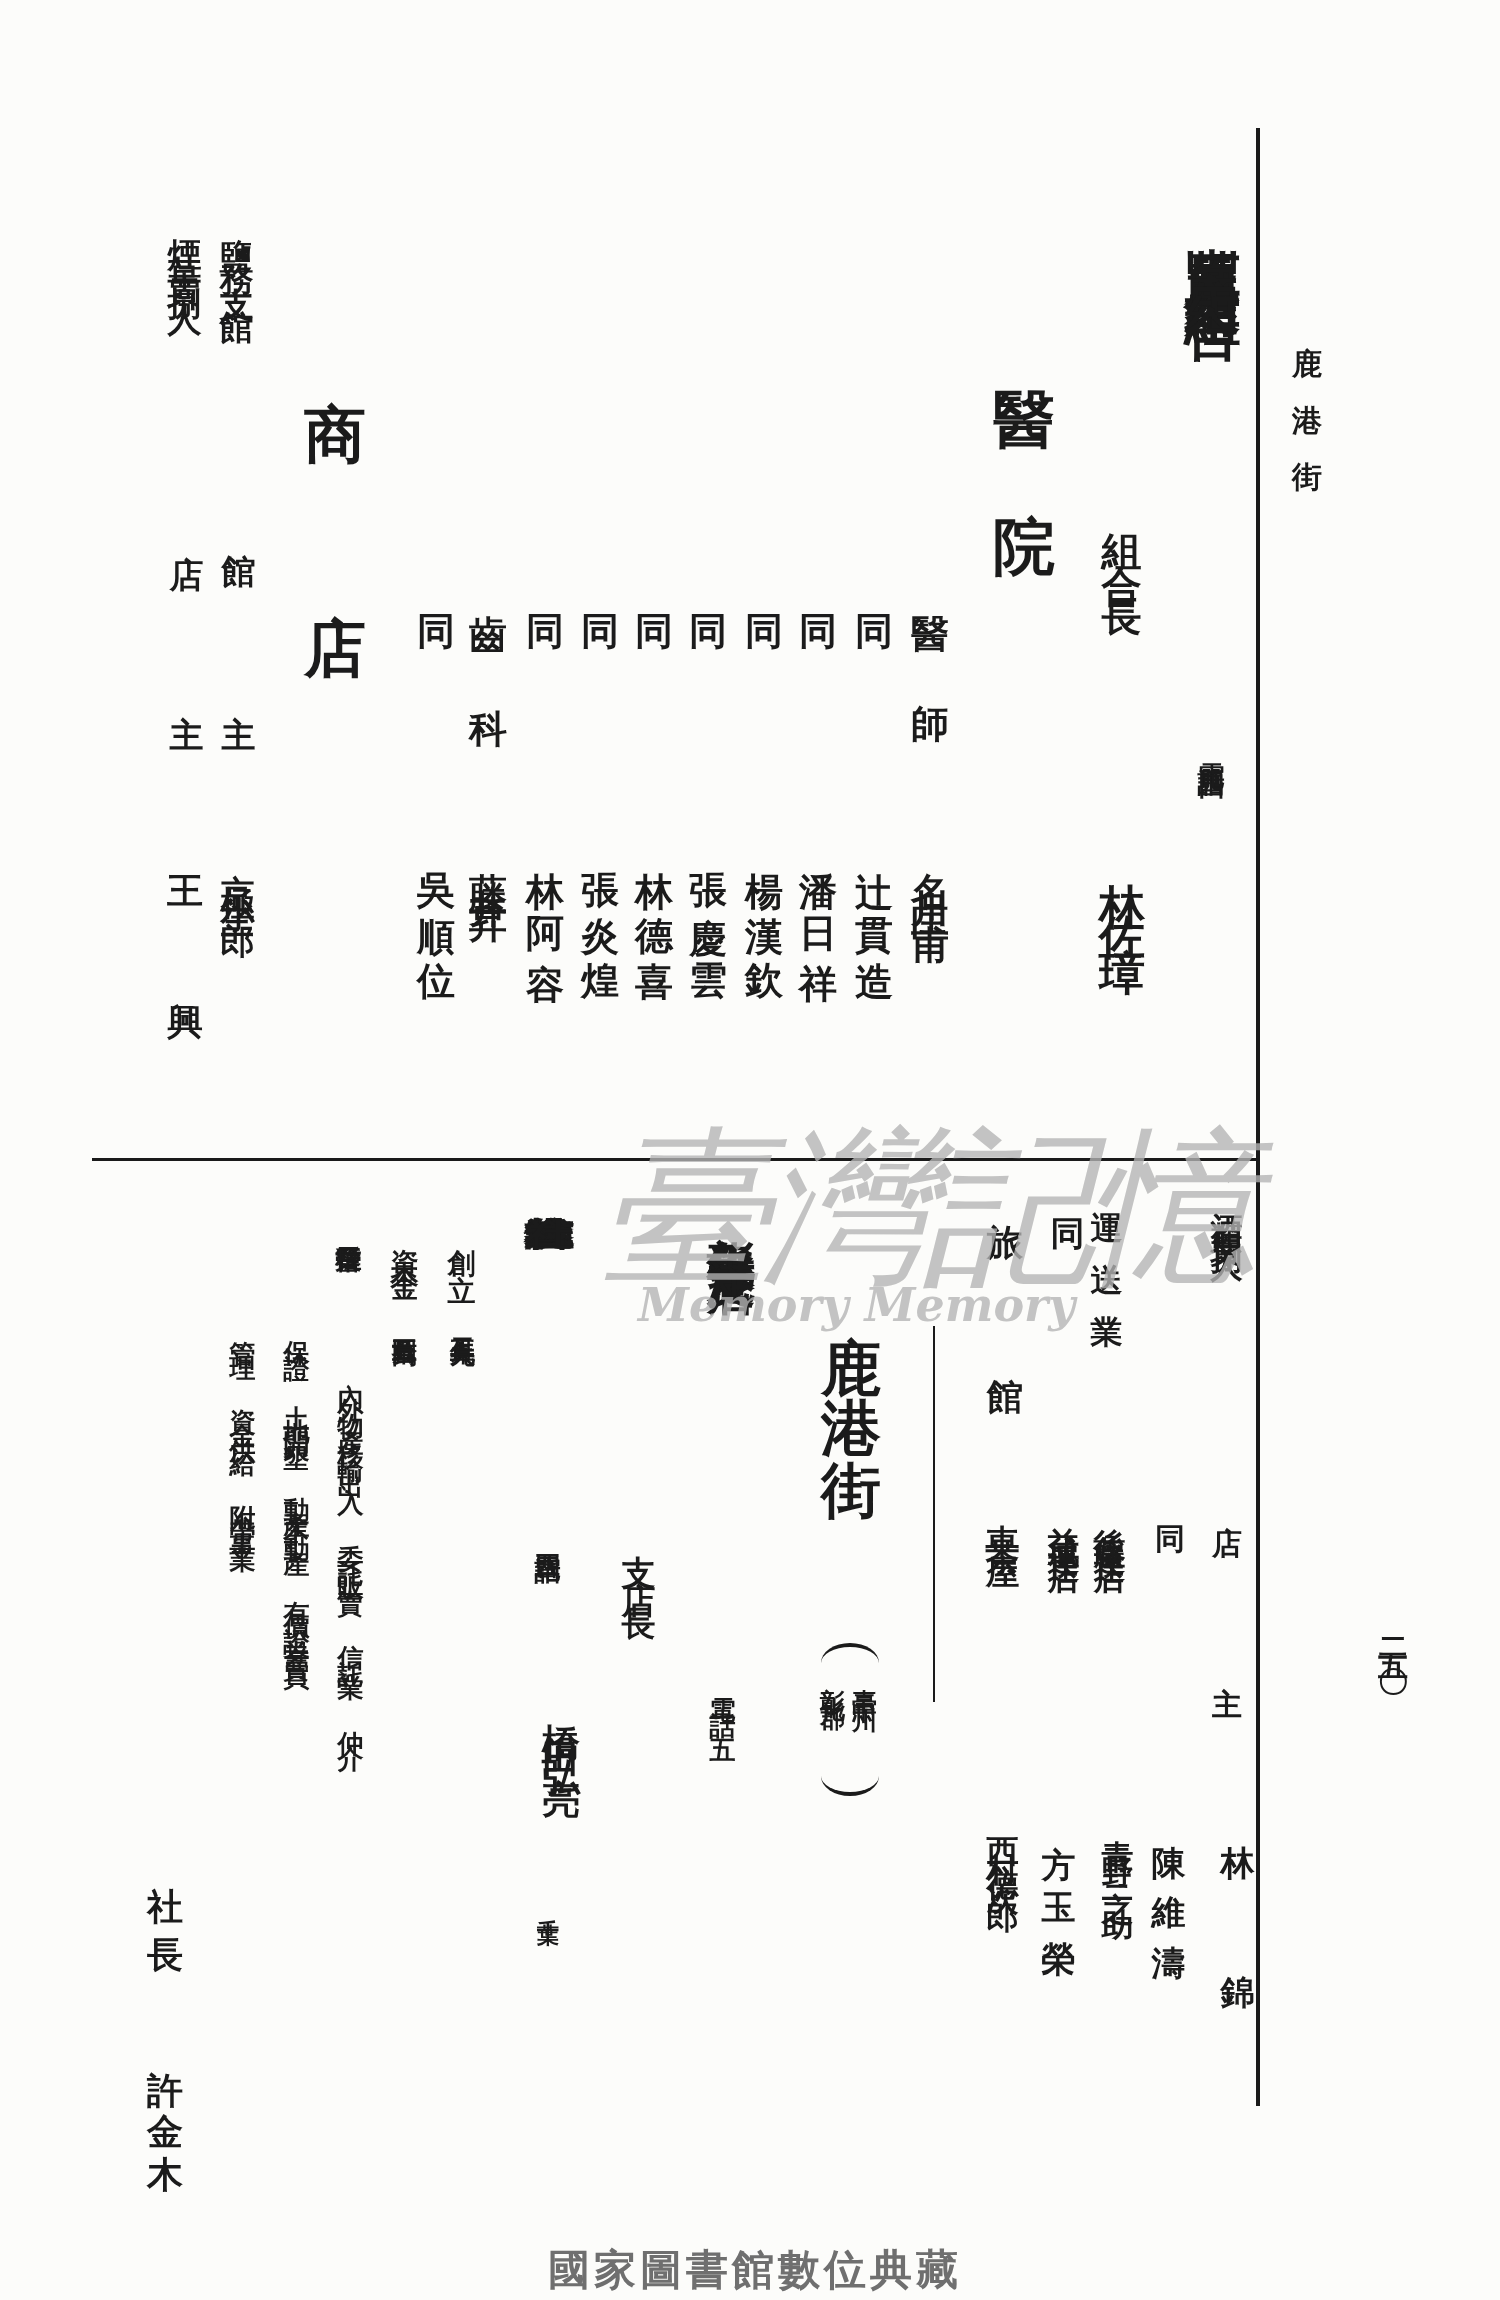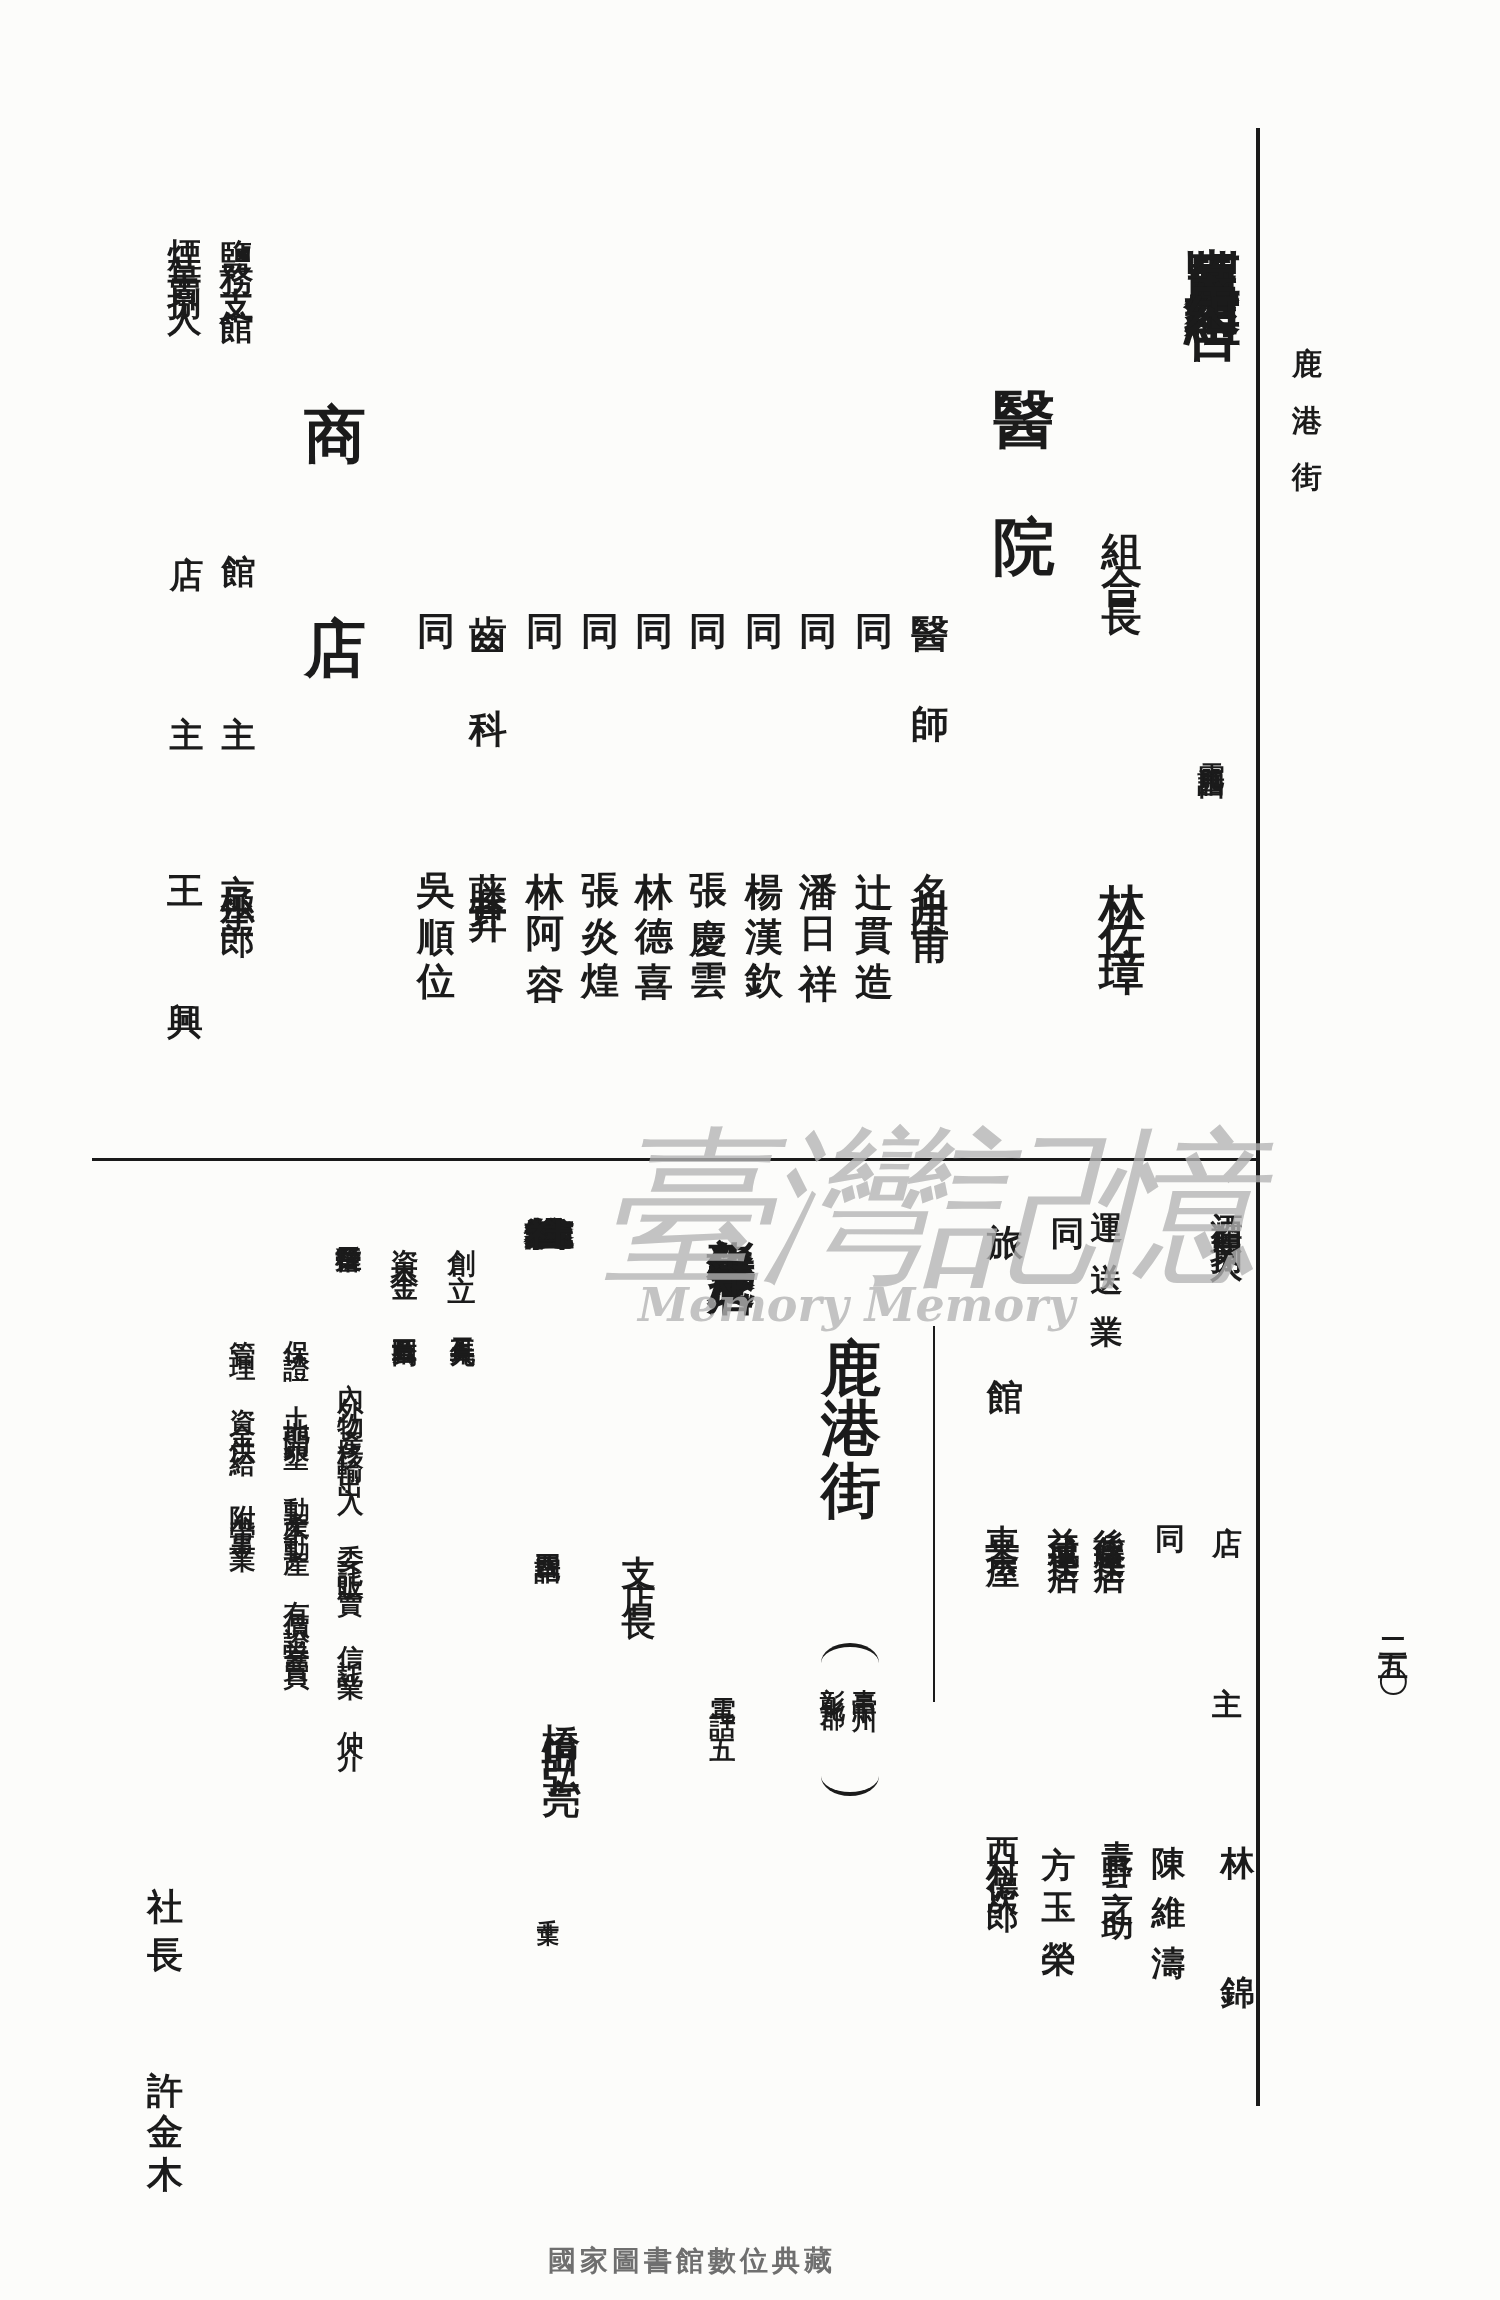--- a/index.html
+++ b/index.html
@@ -116,15 +116,15 @@
   <div class="v" style="left:336px;top:1226px;font-size:26px;">營業種目</div>
   <div class="v" style="left:338px;top:1362px;font-size:26px;letter-spacing:15px;">內外物產移輸出入、委託販賣、信託業、仲介</div>
   <div class="v" style="left:284px;top:1320px;font-size:26px;letter-spacing:13px;">保證、土地開墾、動產不動產、有價證券賣買</div>
   <div class="v" style="left:230px;top:1320px;font-size:26px;letter-spacing:14px;">管理、資金供給、附帶事業</div>
   <div class="v" style="left:148px;top:1858px;font-size:36px;letter-spacing:52px;">社長</div>
   <div class="v" style="left:148px;top:2042px;font-size:36px;letter-spacing:42px;">許金木</div>
 
   <div class="wm" style="left:600px;top:1095px;font-size:170px;font-weight:normal;letter-spacing:-8px;">臺灣記憶</div>
   <div class="wm" style="left:638px;top:1278px;font-size:46px;font-weight:bold;">Memory Memory</div>
 
-  <div class="h" style="left:548px;top:2242px;font-size:28px;letter-spacing:4px;color:#6f6f6f;font-weight:bold;">國家圖書館數位典藏</div>
+  <div class="h" style="left:548px;top:2242px;font-size:42px;letter-spacing:4px;color:#6f6f6f;font-weight:bold;">國家圖書館數位典藏</div>
 
 </div>
 
 </body></html>

